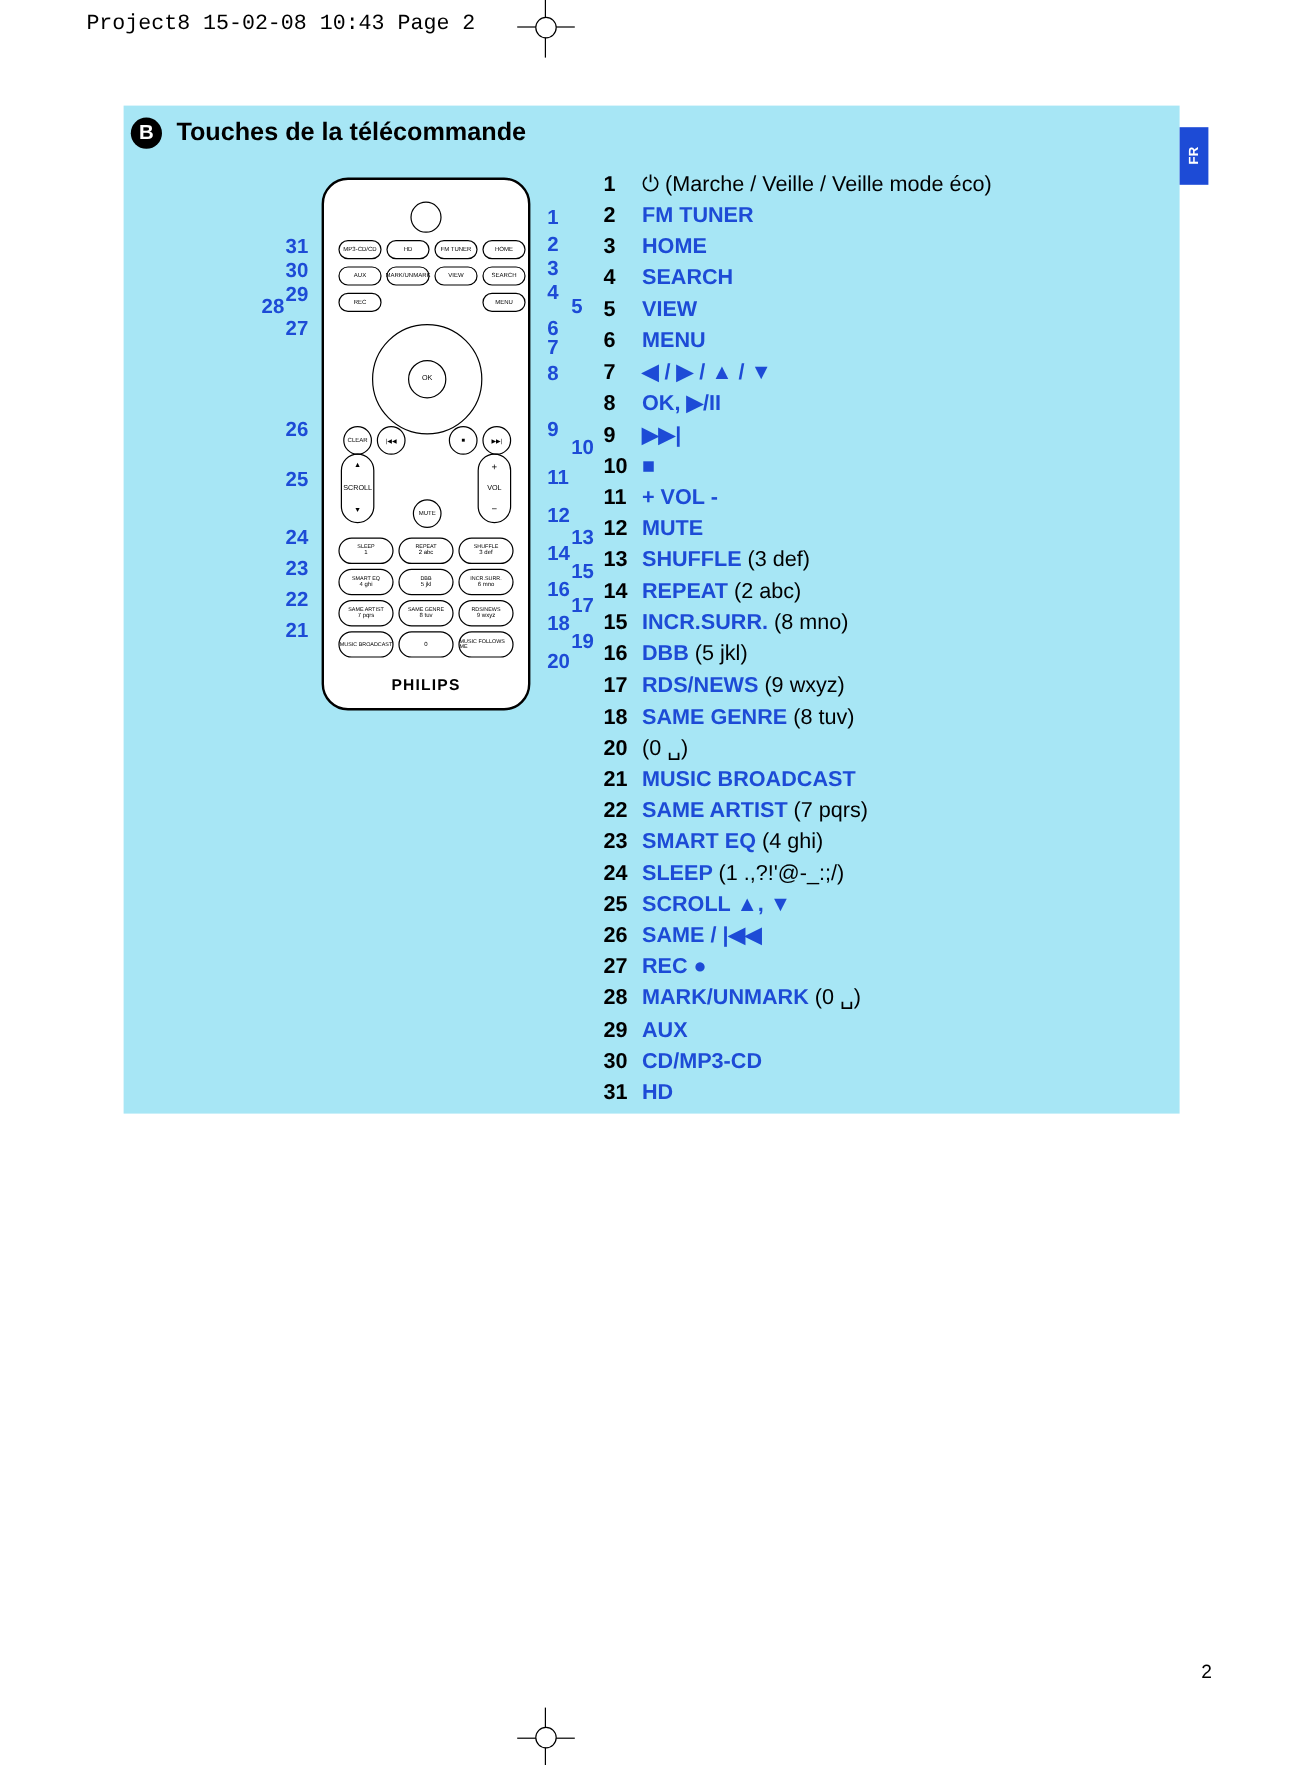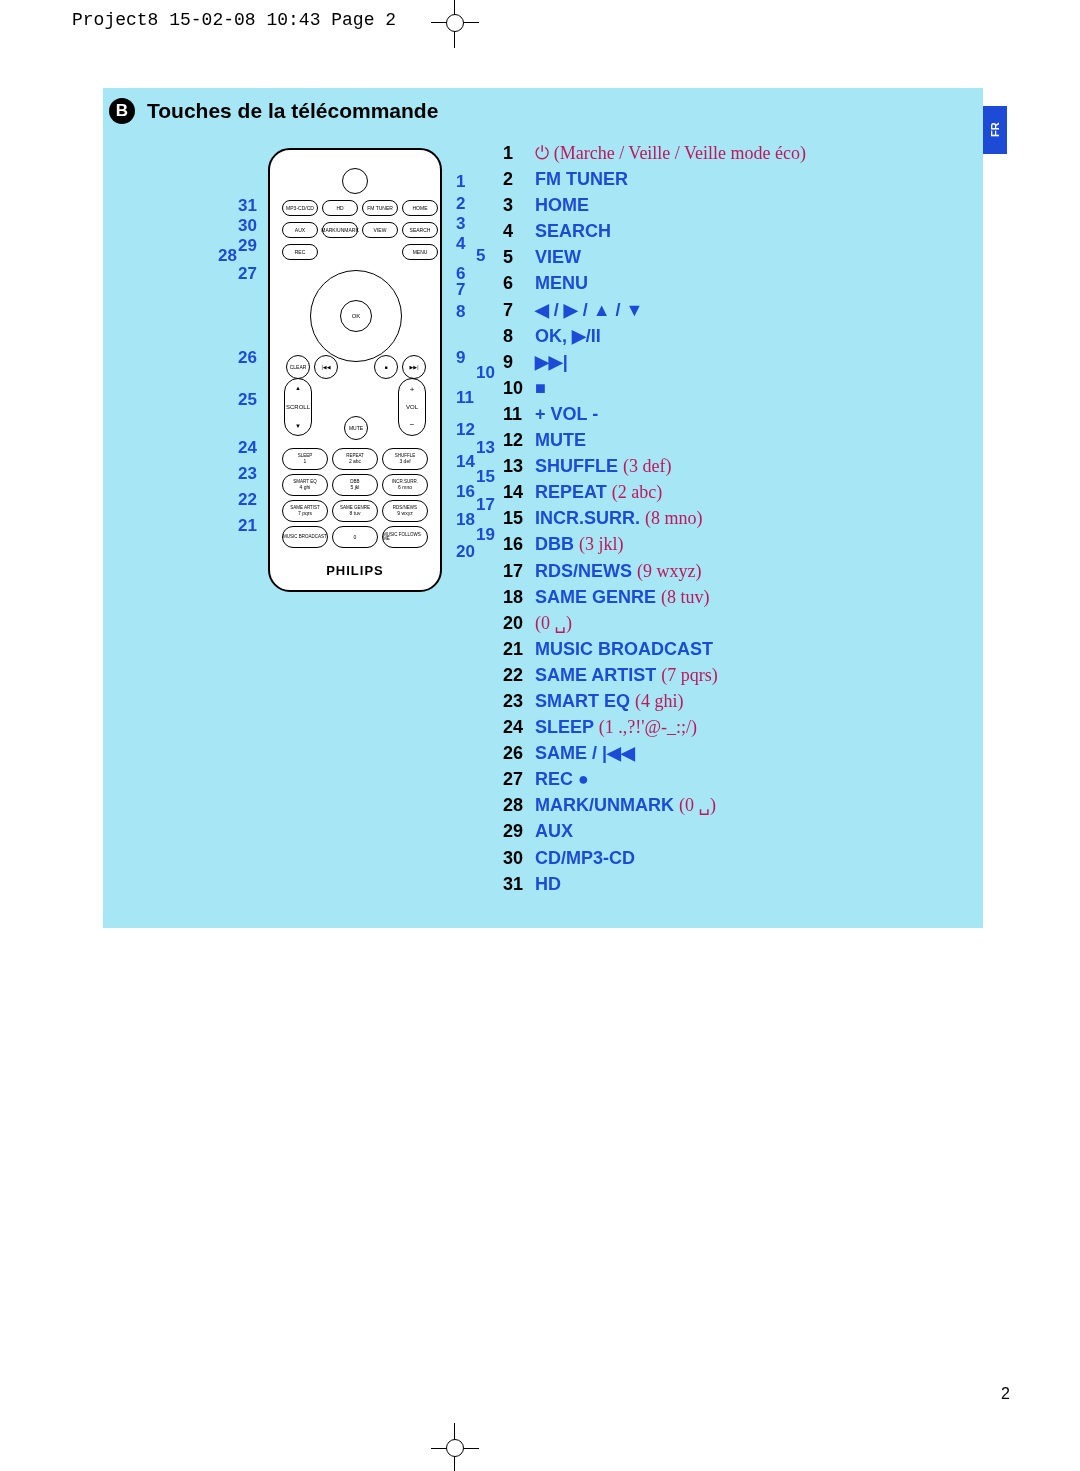--- a/index.html
+++ b/index.html
@@ -47,21 +47,21 @@
   .small-circ{position:absolute;width:22px;height:22px;border:1px solid #000;border-radius:50%;font-size:5px;display:flex;align-items:center;justify-content:center;}
   .scroll-pill{position:absolute;top:228px;left:14px;width:28px;height:58px;border:1.5px solid #000;border-radius:16px;font-size:6px;display:flex;flex-direction:column;align-items:center;justify-content:space-between;padding:6px 0;box-sizing:border-box;}
   .vol-pill{position:absolute;top:228px;left:128px;width:28px;height:58px;border:1.5px solid #000;border-radius:16px;font-size:8px;display:flex;flex-direction:column;align-items:center;justify-content:space-between;padding:6px 0;box-sizing:border-box;}
   .grid{position:absolute;top:298px;left:12px;display:grid;grid-template-columns:repeat(3,46px);grid-auto-rows:22px;gap:4px;}
   .gbtn{border:1px solid #000;border-radius:11px;font-size:5px;display:flex;flex-direction:column;align-items:center;justify-content:center;line-height:1;}
   .gbtn .t{font-size:4.5px;}
   .legend{position:absolute;left:400px;top:52px;width:460px;font-size:18px;line-height:1.45;}
   .legend .row{display:block;position:static;white-space:nowrap;}
   .legend .n{display:inline-block;width:32px;font-weight:bold;color:#000;}
   .legend .blue{color:#1d4bd6;font-weight:bold;}
-  .legend .paren{color:#be185d;font-weight:normal;font-family:Liberation Serif, serif;}
+  .legend .paren{color:#000000;font-weight:normal;}
   .pagenum{position:absolute;right:70px;bottom:68px;font-size:16px;color:#000;}
 </style>
 </head>
 <body>
 
 <div class="page">
   <div class="crop">Project8  15-02-08  10:43  Page 2</div>
   <div class="cropmark-v"></div>
   <div class="cropmark-h left"></div>
   <div class="cropmark-circ"></div>
@@ -208,28 +208,29 @@
         <div class="row"><span class="n">6</span><span class="blue">MENU</span><span class="paren"></span></div>
         <div class="row"><span class="n">7</span><span class="blue">◀ / ▶ / ▲ / ▼</span><span class="paren"></span></div>
         <div class="row"><span class="n">8</span><span class="blue">OK, ▶/II</span><span class="paren"></span></div>
         <div class="row"><span class="n">9</span><span class="blue">▶▶|</span><span class="paren"></span></div>
         <div class="row"><span class="n">10</span><span class="blue">■</span><span class="paren"></span></div>
         <div class="row"><span class="n">11</span><span class="blue">+ VOL -</span><span class="paren"></span></div>
         <div class="row"><span class="n">12</span><span class="blue">MUTE</span><span class="paren"></span></div>
         <div class="row"><span class="n">13</span><span class="blue">SHUFFLE </span><span class="paren">(3 def)</span></div>
         <div class="row"><span class="n">14</span><span class="blue">REPEAT </span><span class="paren">(2 abc)</span></div>
         <div class="row"><span class="n">15</span><span class="blue">INCR.SURR. </span><span class="paren">(8 mno)</span></div>
-        <div class="row"><span class="n">16</span><span class="blue">DBB </span><span class="paren">(3 jkl)</span></div>
+        <div class="row"><span class="n">16</span><span class="blue">DBB </span><span class="paren">(5 jkl)</span></div>
         <div class="row"><span class="n">17</span><span class="blue">RDS/NEWS </span><span class="paren">(9 wxyz)</span></div>
         <div class="row"><span class="n">18</span><span class="blue">SAME GENRE </span><span class="paren">(8 tuv)</span></div>
         <div class="row"><span class="n">20</span><span class="blue"></span><span class="paren">(0 ␣)</span></div>
         <div class="row"><span class="n">21</span><span class="blue">MUSIC BROADCAST</span><span class="paren"></span></div>
         <div class="row"><span class="n">22</span><span class="blue">SAME ARTIST </span><span class="paren">(7 pqrs)</span></div>
         <div class="row"><span class="n">23</span><span class="blue">SMART EQ </span><span class="paren">(4 ghi)</span></div>
         <div class="row"><span class="n">24</span><span class="blue">SLEEP </span><span class="paren">(1 .,?!'@-_:;/)</span></div>
+        <div class="row"><span class="n">25</span><span class="blue">SCROLL ▲, ▼</span><span class="paren"></span></div>
         <div class="row"><span class="n">26</span><span class="blue">SAME / |◀◀</span><span class="paren"></span></div>
         <div class="row"><span class="n">27</span><span class="blue">REC ●</span><span class="paren"></span></div>
         <div class="row"><span class="n">28</span><span class="blue">MARK/UNMARK </span><span class="paren">(0 ␣)</span></div>
         <div class="row"><span class="n">29</span><span class="blue">AUX</span><span class="paren"></span></div>
         <div class="row"><span class="n">30</span><span class="blue">CD/MP3-CD</span><span class="paren"></span></div>
         <div class="row"><span class="n">31</span><span class="blue">HD</span><span class="paren"></span></div>
       </div>
   </div>
 
   <div class="pagenum">2</div>

